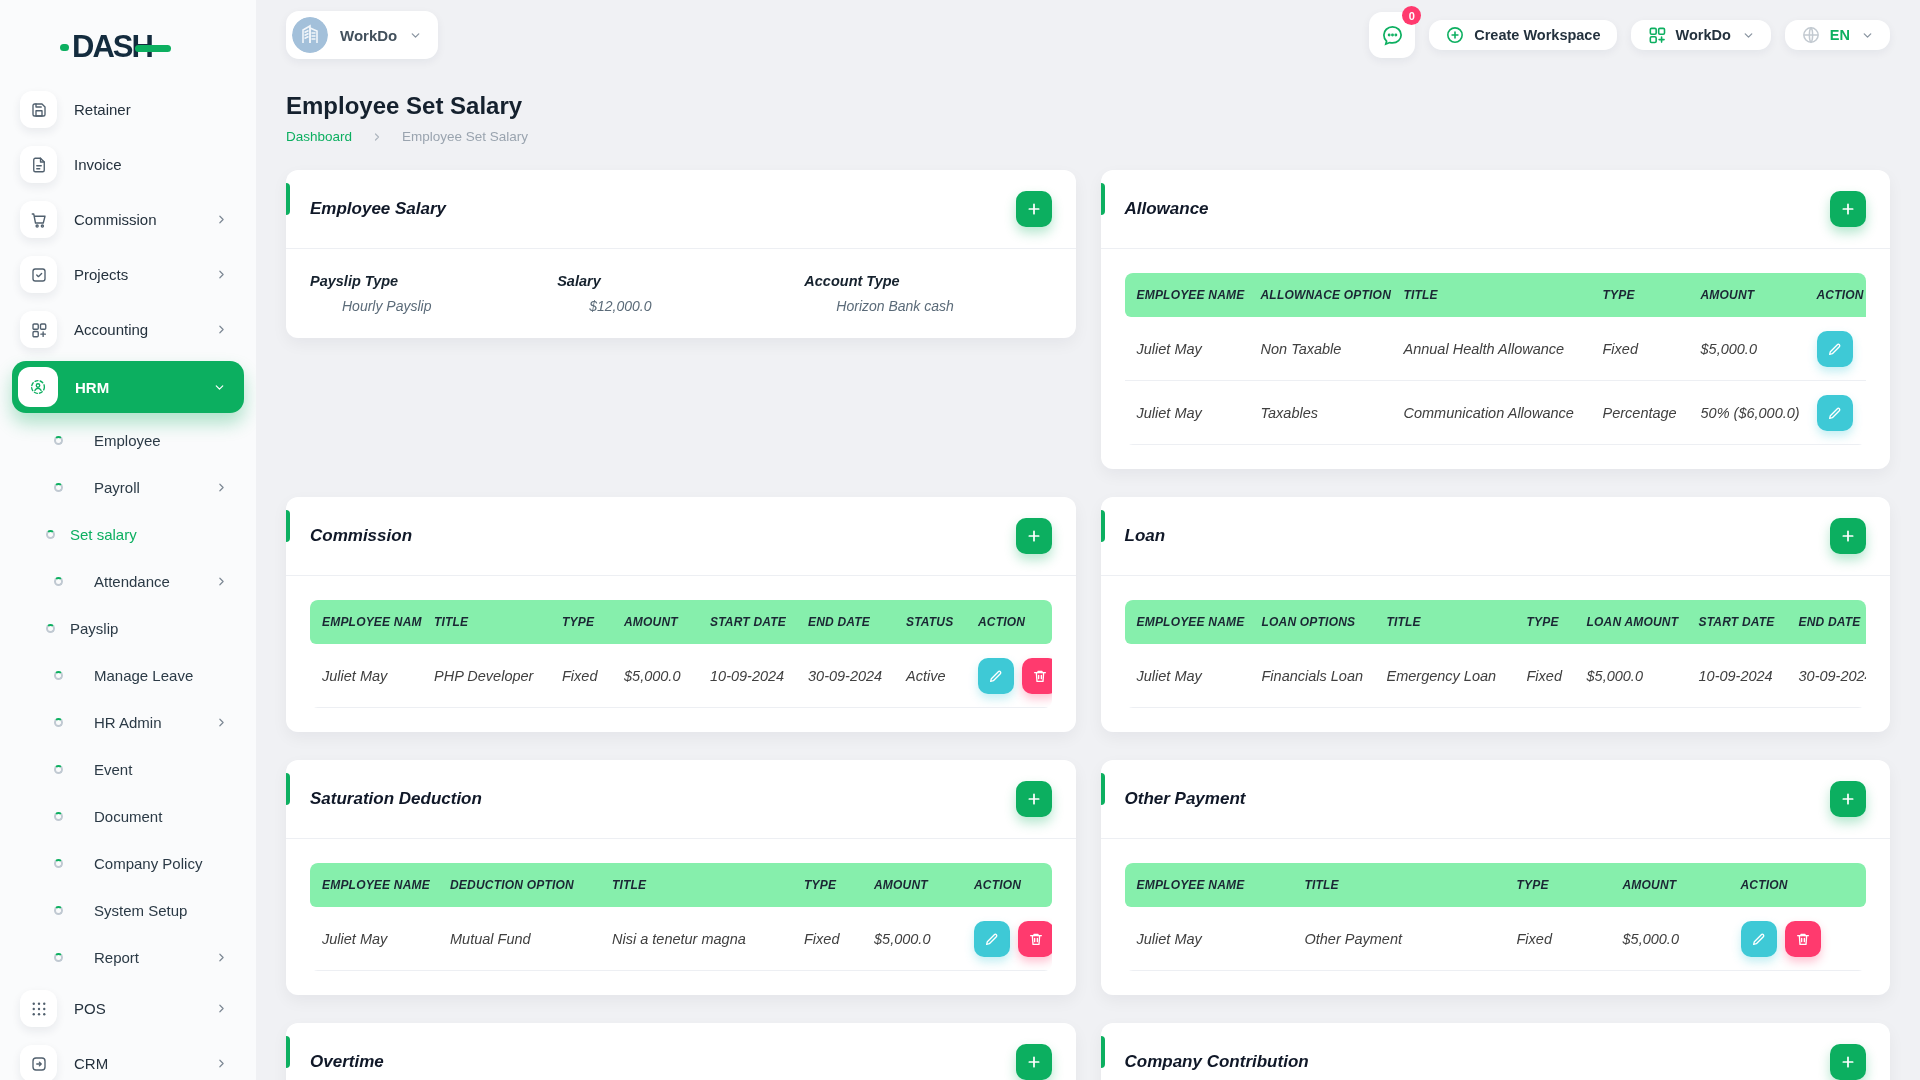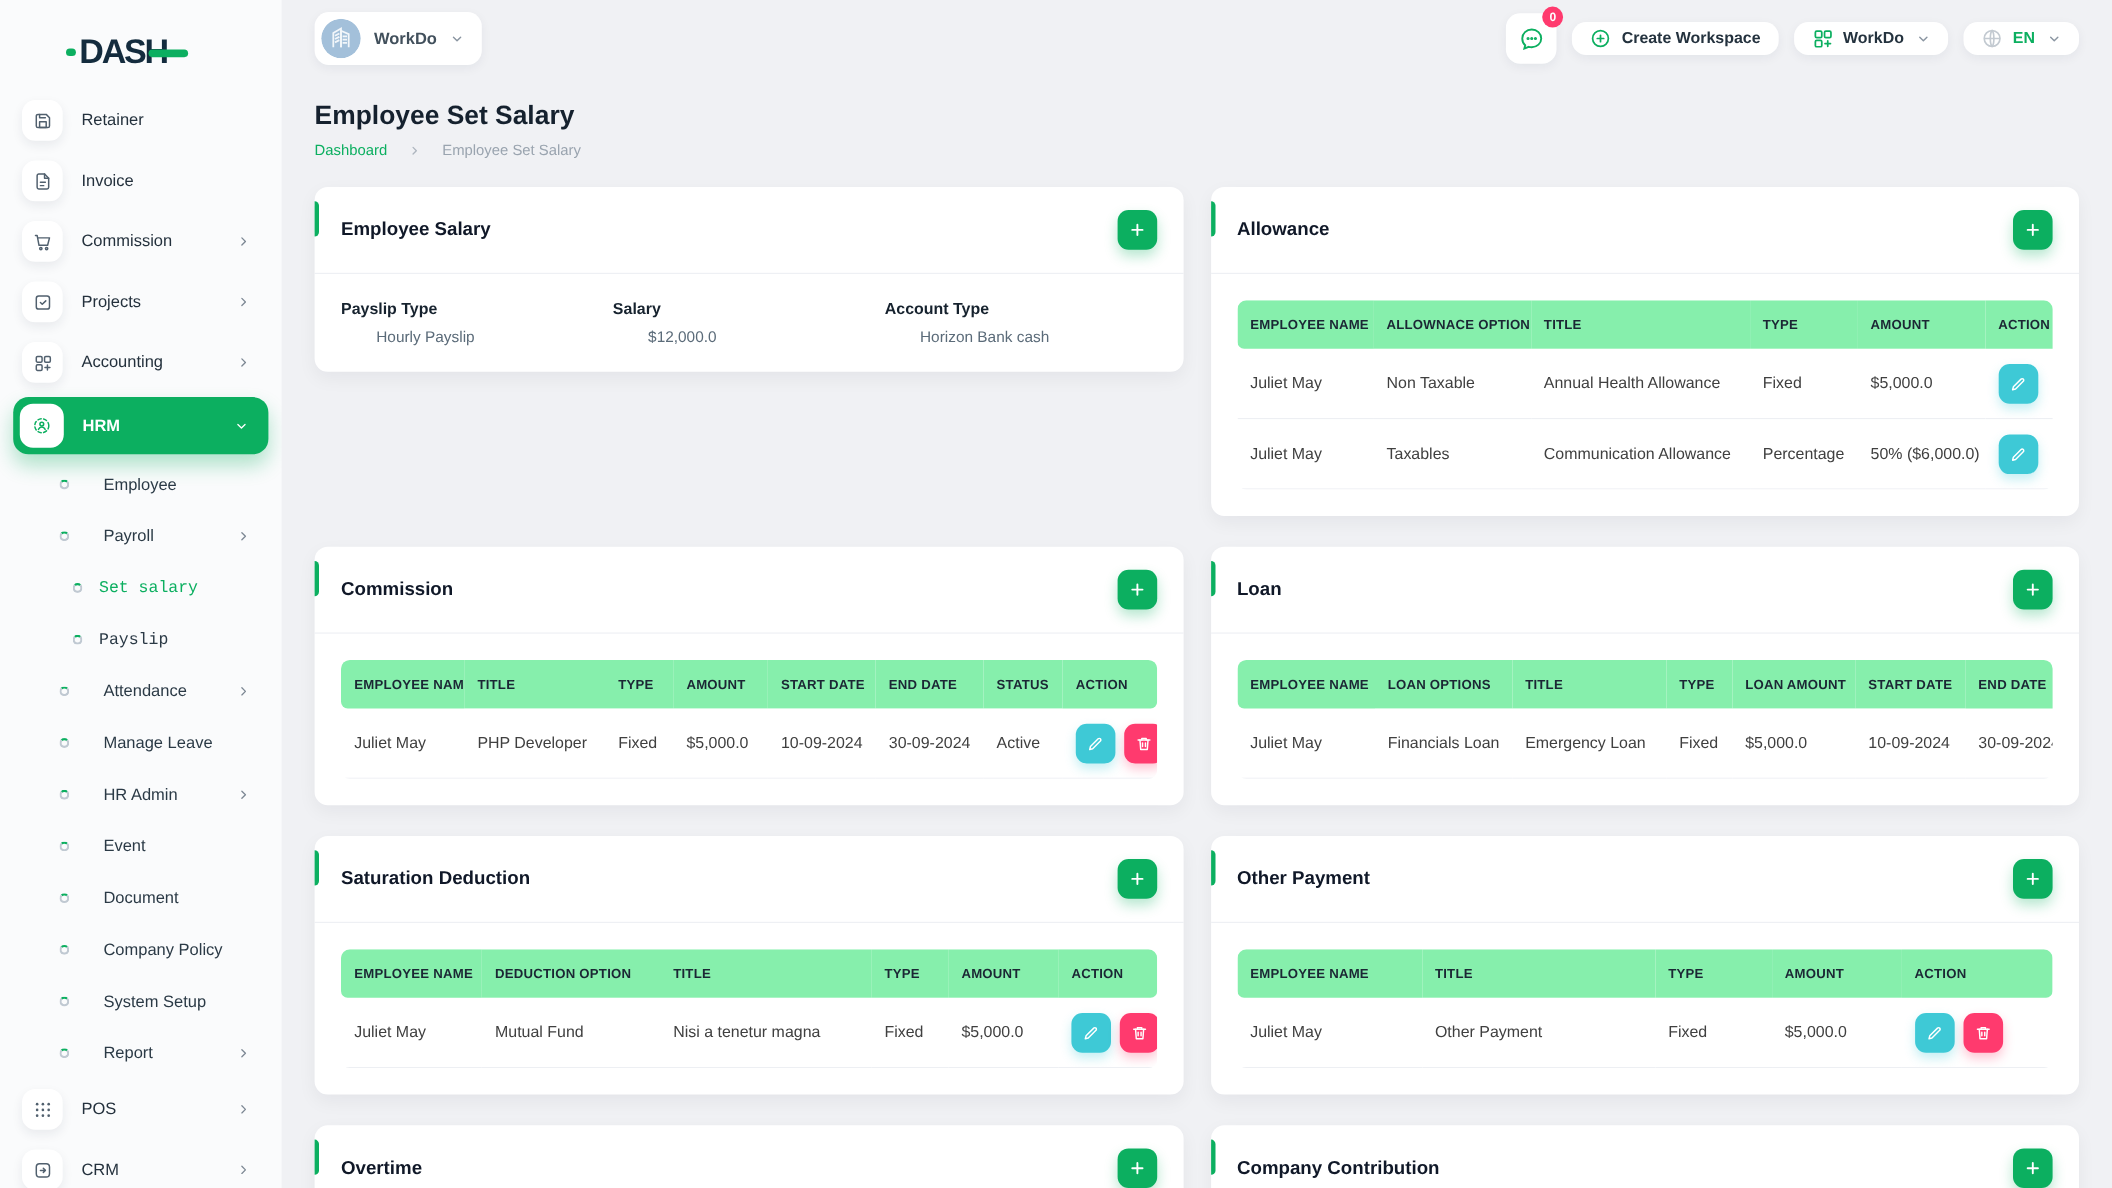--- a/index.html
+++ b/index.html
@@ -23,21 +23,21 @@
     display:flex;align-items:center;justify-content:center;color:#51606e;flex-shrink:0;}
   .icon-box svg{width:18px;height:18px;}
   .nav-label{margin-left:17px;font-size:15px;font-weight:500;}
   .arrow{margin-left:auto;color:#7d8894;display:flex;}
   .nav-item.lvl0.active{background:var(--green);margin:4px 12px;border-radius:14px;height:52px;padding:0 18px 0 6px;
     box-shadow:0 10px 18px rgba(12,175,96,.32);color:#fff;}
   .nav-item.lvl0.active .icon-box{box-shadow:none;color:var(--green);width:40px;height:40px;}
   .nav-item.lvl0.active .nav-label{font-weight:700;}
   .nav-item.lvl0.active .arrow{color:#fff;}
   .nav-item.lvl1{height:47px;padding-left:54px;gap:16px;}
-  .nav-item.lvl2{height:47px;padding-left:66px;font-family:Liberation Mono, monospace;}
+  .nav-item.lvl2{height:47px;padding-left:46px;}
   .bullet{width:9px;height:9px;border-radius:50%;border:2px solid #c0c9d2;border-top-color:var(--green);flex-shrink:0;}
   .nav-item.lvl1 .nav-label,.nav-item.lvl2 .nav-label{margin-left:15px;font-size:15px;color:#2b3a46;}
   .nav-item.sub-active .nav-label{color:var(--green);font-weight:500;}
 
   
   .main{flex:1;display:flex;flex-direction:column;min-width:0;}
   .topbar{height:70px;display:flex;align-items:center;padding:0 30px;flex-shrink:0;}
   .pill{display:flex;align-items:center;background:#fff;border:none;border-radius:13px;
     box-shadow:0 3px 10px rgba(20,40,60,.06);cursor:pointer;font-family:inherit;}
   .ws-pill{padding:5px 16px 5px 6px;gap:12px;height:48px;}
@@ -52,21 +52,21 @@
   .lang-label{color:var(--green);font-weight:700;}
 
   .content{padding:4px 30px 0 30px;overflow:hidden;}
   .page-title{font-size:24px;font-weight:700;color:var(--dark);margin:18px 0 0 0;}
   .breadcrumb{display:flex;align-items:center;gap:19px;margin-top:9px;font-size:13.5px;}
   .crumb-link{color:var(--green);cursor:pointer;text-decoration:none;}
   .crumb-sep{color:#aeb6bf;display:flex;}
   .crumb-current{color:#9aa4af;}
 
   .grid{display:grid;grid-template-columns:1fr 1fr;column-gap:25px;row-gap:28px;margin-top:26px;align-items:start;}
-  .card{background:var(--card);border-radius:12px;box-shadow:0 6px 16px rgba(16,24,40,.05);min-width:0;}
+  .card{background:var(--card);border-radius:12px;box-shadow:0 6px 16px rgba(16,24,40,.05);min-width:0;font-style:italic;}
   .card-header{position:relative;display:flex;align-items:center;justify-content:space-between;
     padding:21px 24px;border-bottom:1px solid var(--line);}
   .card-header::before{content:"";position:absolute;left:0;top:13px;height:32px;width:4px;background:var(--green);
     border-radius:0 4px 4px 0;}
   .card-title{font-size:17px;font-weight:700;color:var(--text);margin:0;}
   .add-btn{width:36px;height:36px;border-radius:10px;background:var(--green);border:none;color:#fff;cursor:pointer;
     display:flex;align-items:center;justify-content:center;box-shadow:0 6px 12px rgba(12,175,96,.3);}
   .add-btn svg{width:16px;height:16px;}
   .card-body{padding:24px;}
 
@@ -210,32 +210,32 @@
         <span class="arrow">
           <svg width="13" height="13" viewBox="0 0 24 24" fill="none" stroke="currentColor" stroke-width="2.2" stroke-linecap="round" stroke-linejoin="round">
             <polyline points="9 6 15 12 9 18"></polyline>
           </svg>
         </span>
       </div>
       <div class="nav-item lvl2 sub-active">
         <span class="bullet"></span>
         <span class="nav-label">Set salary</span>
       </div>
+      <div class="nav-item lvl1">
+        <span class="bullet"></span>
+        <span class="nav-label">Attendance</span>
+        <span class="arrow">
+          <svg width="13" height="13" viewBox="0 0 24 24" fill="none" stroke="currentColor" stroke-width="2.2" stroke-linecap="round" stroke-linejoin="round">
+            <polyline points="9 6 15 12 9 18"></polyline>
+          </svg>
+        </span>
+      </div>
       <div class="nav-item lvl2">
         <span class="bullet"></span>
         <span class="nav-label">Payslip</span>
-      </div>
-      <div class="nav-item lvl1">
-        <span class="bullet"></span>
-        <span class="nav-label">Attendance</span>
-        <span class="arrow">
-          <svg width="13" height="13" viewBox="0 0 24 24" fill="none" stroke="currentColor" stroke-width="2.2" stroke-linecap="round" stroke-linejoin="round">
-            <polyline points="9 6 15 12 9 18"></polyline>
-          </svg>
-        </span>
       </div>
       <div class="nav-item lvl1">
         <span class="bullet"></span>
         <span class="nav-label">Manage Leave</span>
       </div>
       <div class="nav-item lvl1">
         <span class="bullet"></span>
         <span class="nav-label">HR Admin</span>
         <span class="arrow">
           <svg width="13" height="13" viewBox="0 0 24 24" fill="none" stroke="currentColor" stroke-width="2.2" stroke-linecap="round" stroke-linejoin="round">

